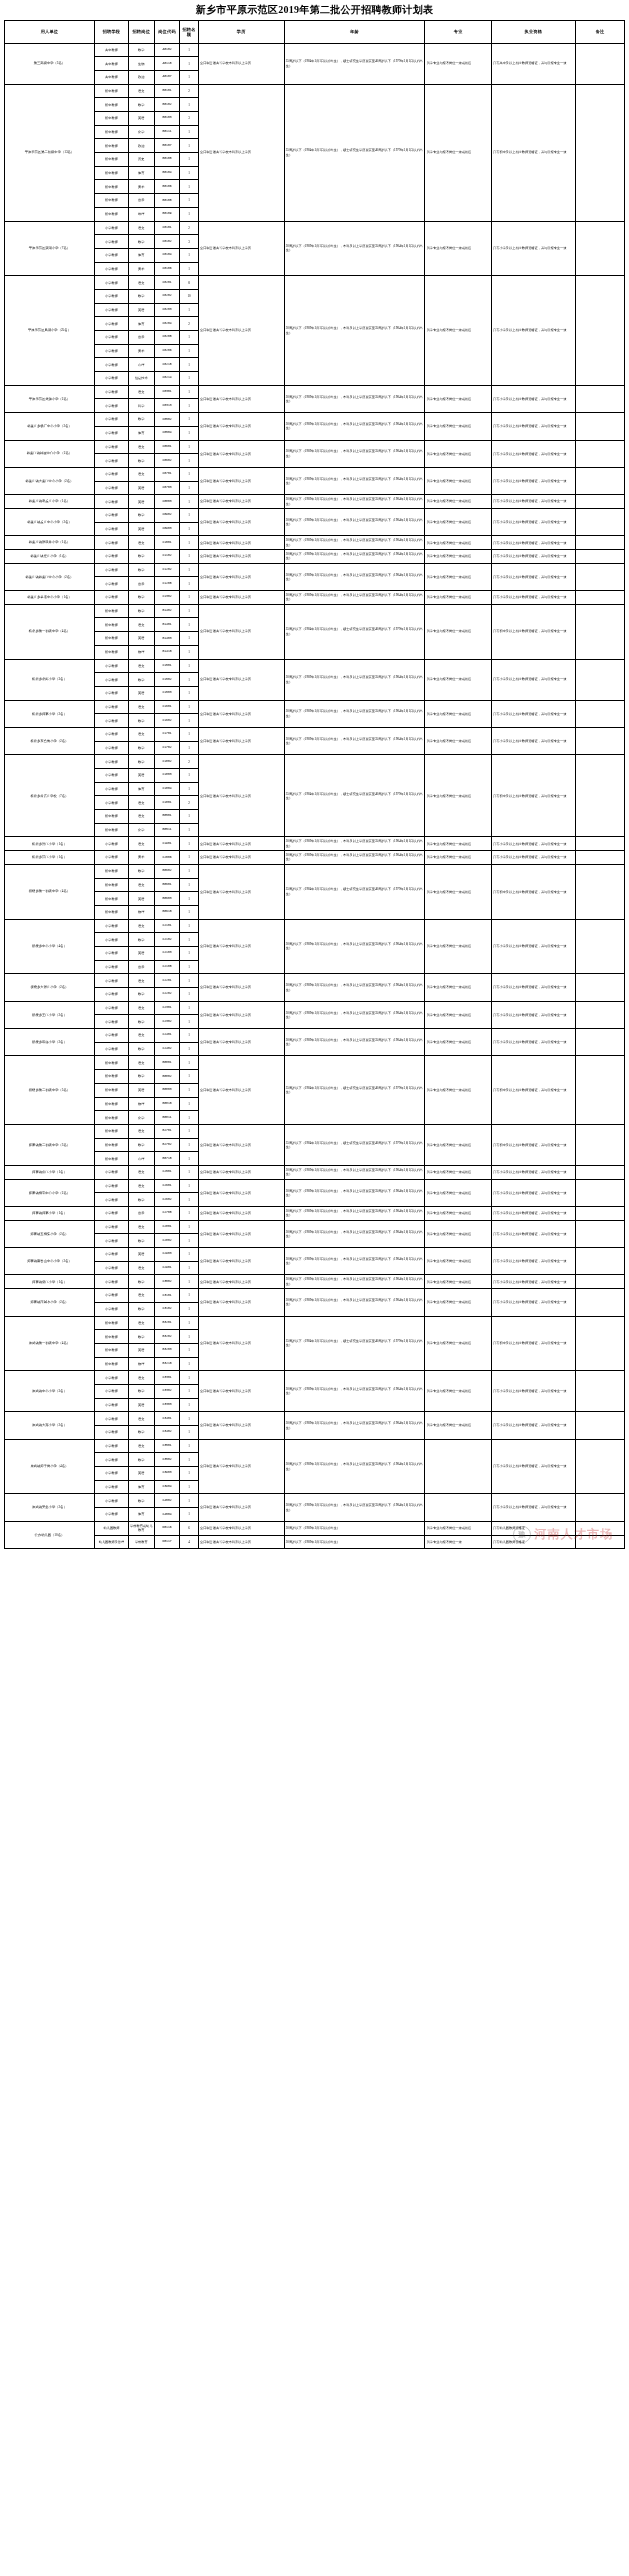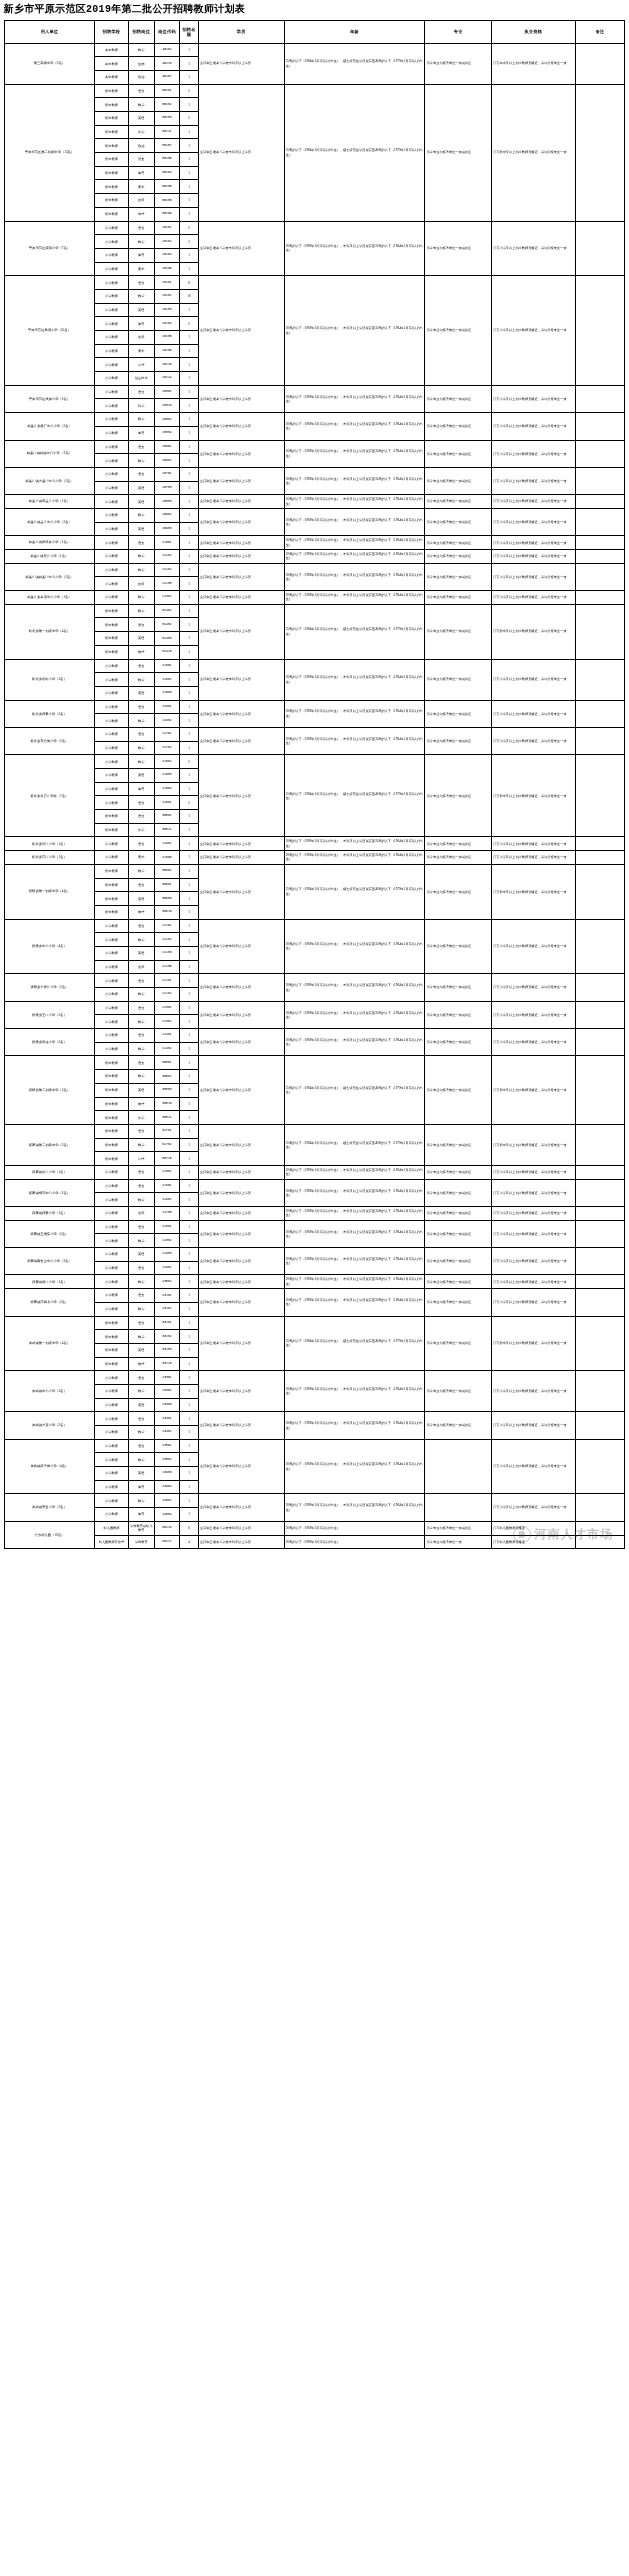--- a/index.html
+++ b/index.html
@@ -4,22 +4,22 @@
 <style>
   html,body{margin:0;padding:0;background:#fff;}
   body{
     width:629px;
     font-family:"Liberation Serif","DejaVu Serif",serif;
     color:#000;
     -webkit-font-smoothing:none;
   }
   .page{width:629px;box-sizing:border-box;padding:0 3.6px 2.4px 3.6px;position:relative;}
   .doc-title{
-    text-align:left;
-    font-family:Liberation Mono, monospace;
+    text-align:center;
+    font-family:Liberation Serif, serif;
     font-weight:bold;
     font-size:10px;
     letter-spacing:0.3px;
     padding:3.6px 0 4.8px 0;
     line-height:1.2;
   }
   table.plan{
     border-collapse:collapse;
     width:100%;
     table-layout:fixed;
@@ -70,21 +70,21 @@
     opacity:.30;
     pointer-events:none;
   }
   .wm-logo{
     width:15.5px;height:15.5px;border-radius:50%;
     border:1.2px solid #3b3b3b;
     display:flex;align-items:center;justify-content:center;
     font-size:7.7px;color:#3b3b3b;font-weight:bold;
   }
   .wm-text{
-    font-size:12px;font-weight:bold;color:#404040;
+    font-size:12px;font-weight:bold;color:#b91c1c;
     font-family:"Liberation Sans","DejaVu Sans",sans-serif;
     letter-spacing:1.2px;
   }
 </style>
 </head>
 <body>
 
 <div class="page">
 
   <div class="doc-title">新乡市平原示范区2019年第二批公开招聘教师计划表</div>

